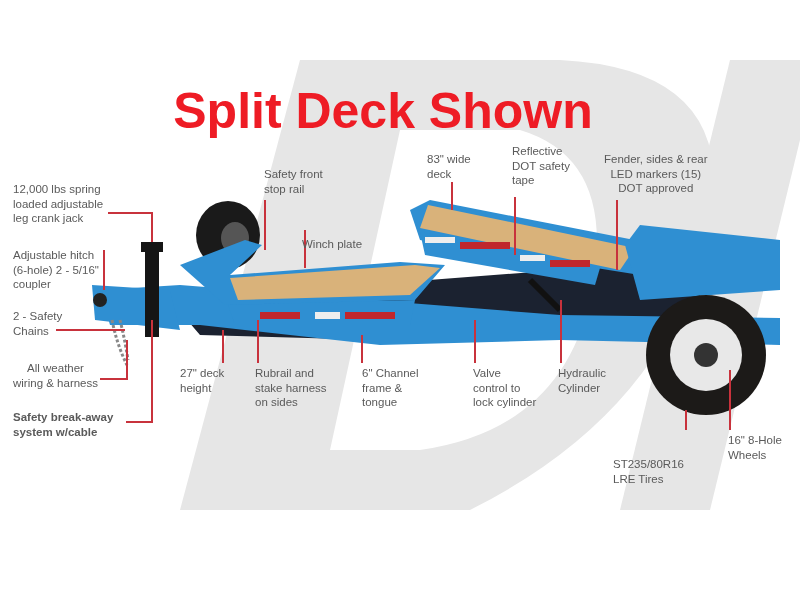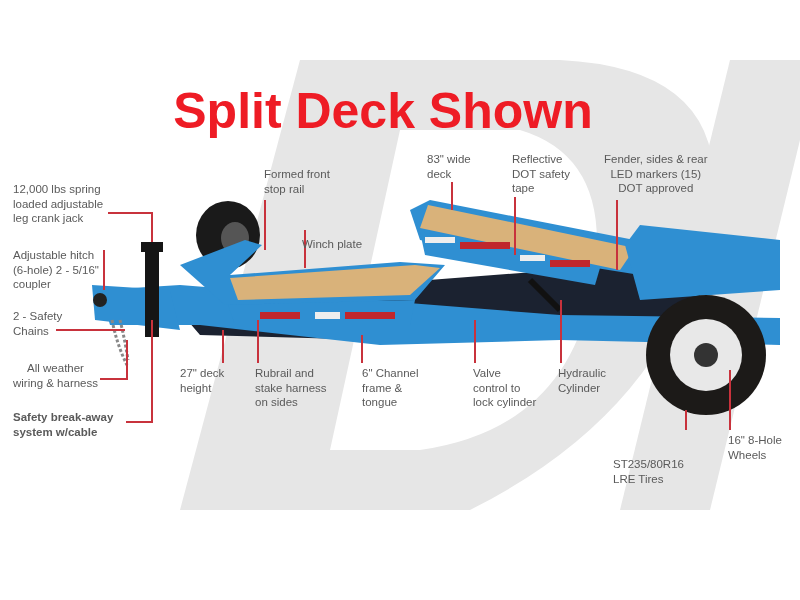--- a/index.html
+++ b/index.html
@@ -90,26 +90,26 @@
 leg crank jack</div>
 <div class="label" style="left:13px;top:248px;">Adjustable hitch
 (6-hole) 2 - 5/16"
 coupler</div>
 <div class="label" style="left:13px;top:309px;">2 - Safety
 Chains</div>
 <div class="label" style="left:13px;top:361px;text-align:center;">All weather
 wiring &amp; harness</div>
 <div class="label" style="left:13px;top:410px;font-weight:bold;">Safety break-away
 system w/cable</div>
-<div class="label" style="left:264px;top:167px;">Formed front
+<div class="label" style="left:264px;top:167px;">Safety front
 stop rail</div>
 <div class="label" style="left:302px;top:210px;margin-top:27px;">Winch plate</div>
 <div class="label" style="left:427px;top:152px;">83" wide
 deck</div>
-<div class="label" style="left:512px;top:152px;">Reflective
+<div class="label" style="left:512px;top:144px;">Reflective
 DOT safety
 tape</div>
 <div class="label" style="left:604px;top:152px;text-align:center;">Fender, sides &amp; rear
 LED markers (15)
 DOT approved</div>
 <div class="label" style="left:180px;top:366px;">27" deck
 height</div>
 <div class="label" style="left:255px;top:366px;">Rubrail and
 stake harness
 on sides</div>

